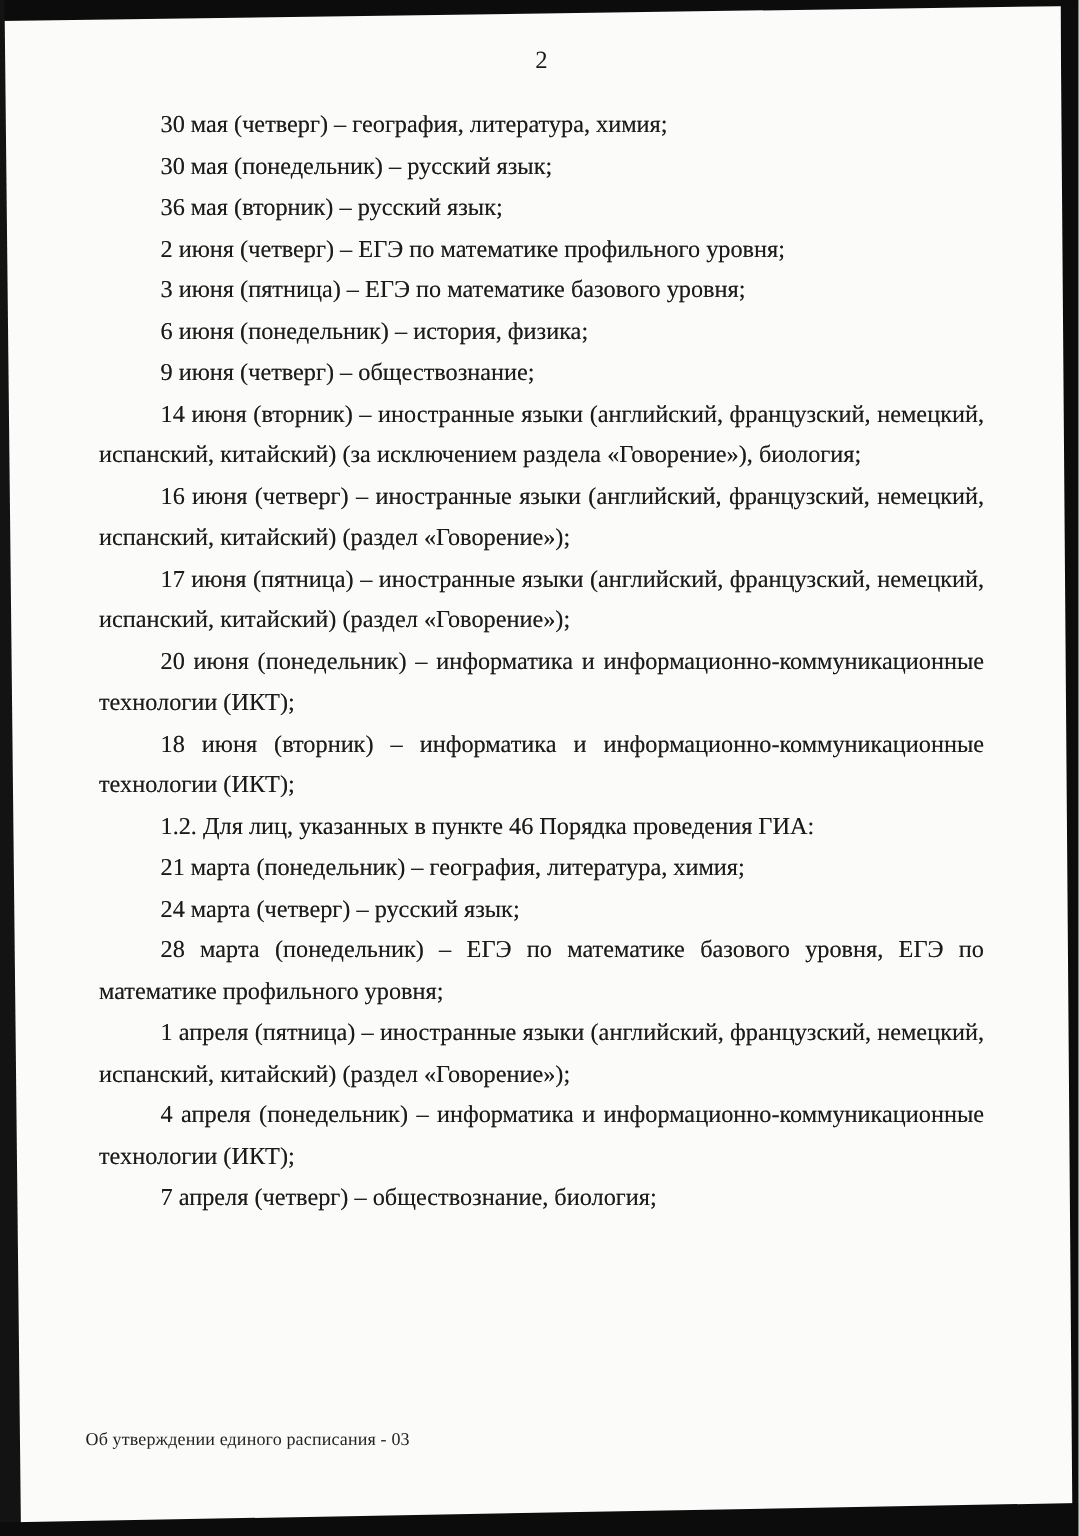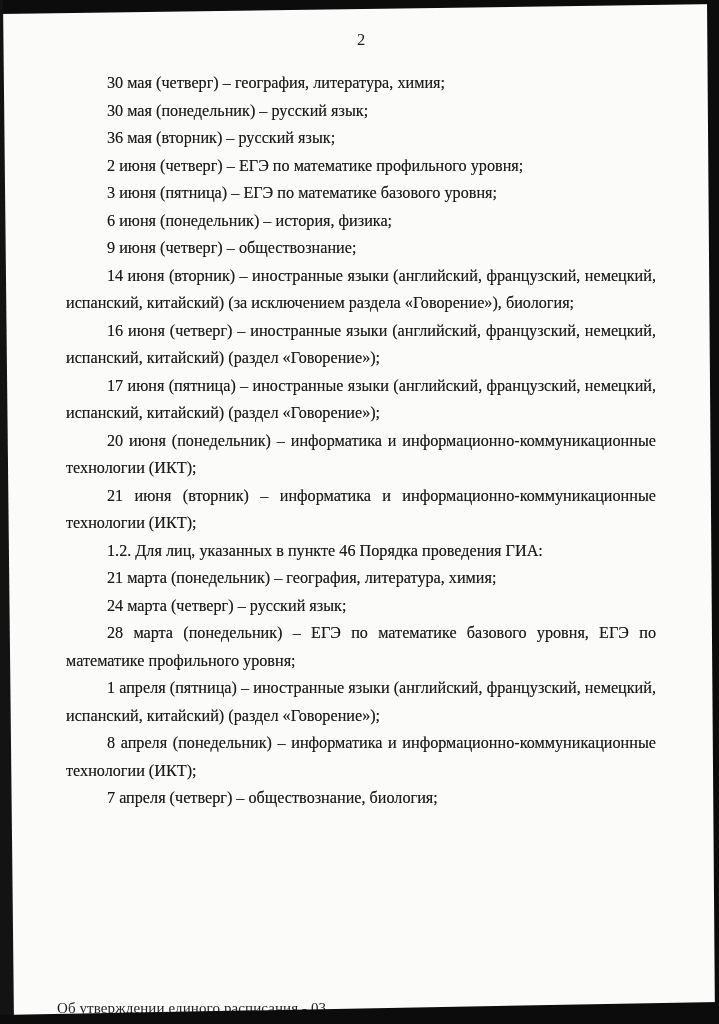--- a/index.html
+++ b/index.html
@@ -46,24 +46,23 @@
     font-size: 16.2px;
     line-height: 27.5px;
     text-align: justify;
     text-shadow: 0 0 0.4px rgba(20,20,20,0.55);
   }
   .para { margin: 0; text-indent: 41px; }
   .para.continuation { text-indent: 0; }
   .footer-note {
     position: absolute;
     left: 57px; top: 952px;
-    font-size: 15px;
+    font-size: 12px;
     letter-spacing: 0.1px;
     color: #222;
-    margin-top: 48px;
   }
 </style>
 </head>
 <body>
 
 <div class="scan-wrap">
 
   <div class="page-number">2</div>
 
   <div class="body-text">
@@ -71,27 +70,27 @@
     <p class="para">30 мая (понедельник) – русский язык;</p>
     <p class="para">36 мая (вторник) – русский язык;</p>
     <p class="para">2 июня (четверг) – ЕГЭ по математике профильного уровня;</p>
     <p class="para">3 июня (пятница) – ЕГЭ по математике базового уровня;</p>
     <p class="para">6 июня (понедельник) – история, физика;</p>
     <p class="para">9 июня (четверг) – обществознание;</p>
     <p class="para">14 июня (вторник) – иностранные языки (английский, французский, немецкий, испанский, китайский) (за исключением раздела «Говорение»), биология;</p>
     <p class="para">16 июня (четверг) – иностранные языки (английский, французский, немецкий, испанский, китайский) (раздел «Говорение»);</p>
     <p class="para">17 июня (пятница) – иностранные языки (английский, французский, немецкий, испанский, китайский) (раздел «Говорение»);</p>
     <p class="para">20 июня (понедельник) – информатика и информационно-коммуникационные технологии (ИКТ);</p>
-    <p class="para">21 июня (вторник) – информатика и информационно-коммуникационные технологии (ИКТ);</p>
+    <p class="para">18 июня (вторник) – информатика и информационно-коммуникационные технологии (ИКТ);</p>
     <p class="para">1.2. Для лиц, указанных в пункте 46 Порядка проведения ГИА:</p>
     <p class="para">21 марта (понедельник) – география, литература, химия;</p>
     <p class="para">24 марта (четверг) – русский язык;</p>
     <p class="para">28 марта (понедельник) – ЕГЭ по математике базового уровня, ЕГЭ по математике профильного уровня;</p>
     <p class="para">1 апреля (пятница) – иностранные языки (английский, французский, немецкий, испанский, китайский) (раздел «Говорение»);</p>
-    <p class="para">8 апреля (понедельник) – информатика и информационно-коммуникационные технологии (ИКТ);</p>
+    <p class="para">4 апреля (понедельник) – информатика и информационно-коммуникационные технологии (ИКТ);</p>
     <p class="para">7 апреля (четверг) – обществознание, биология;</p>
   </div>
 
   <div class="footer-note">Об утверждении единого расписания - 03</div>
 
   <div class="edge edge-top"></div>
   <div class="edge edge-left"></div>
   <div class="edge edge-right"></div>
   <div class="edge edge-bottom"></div>
 

